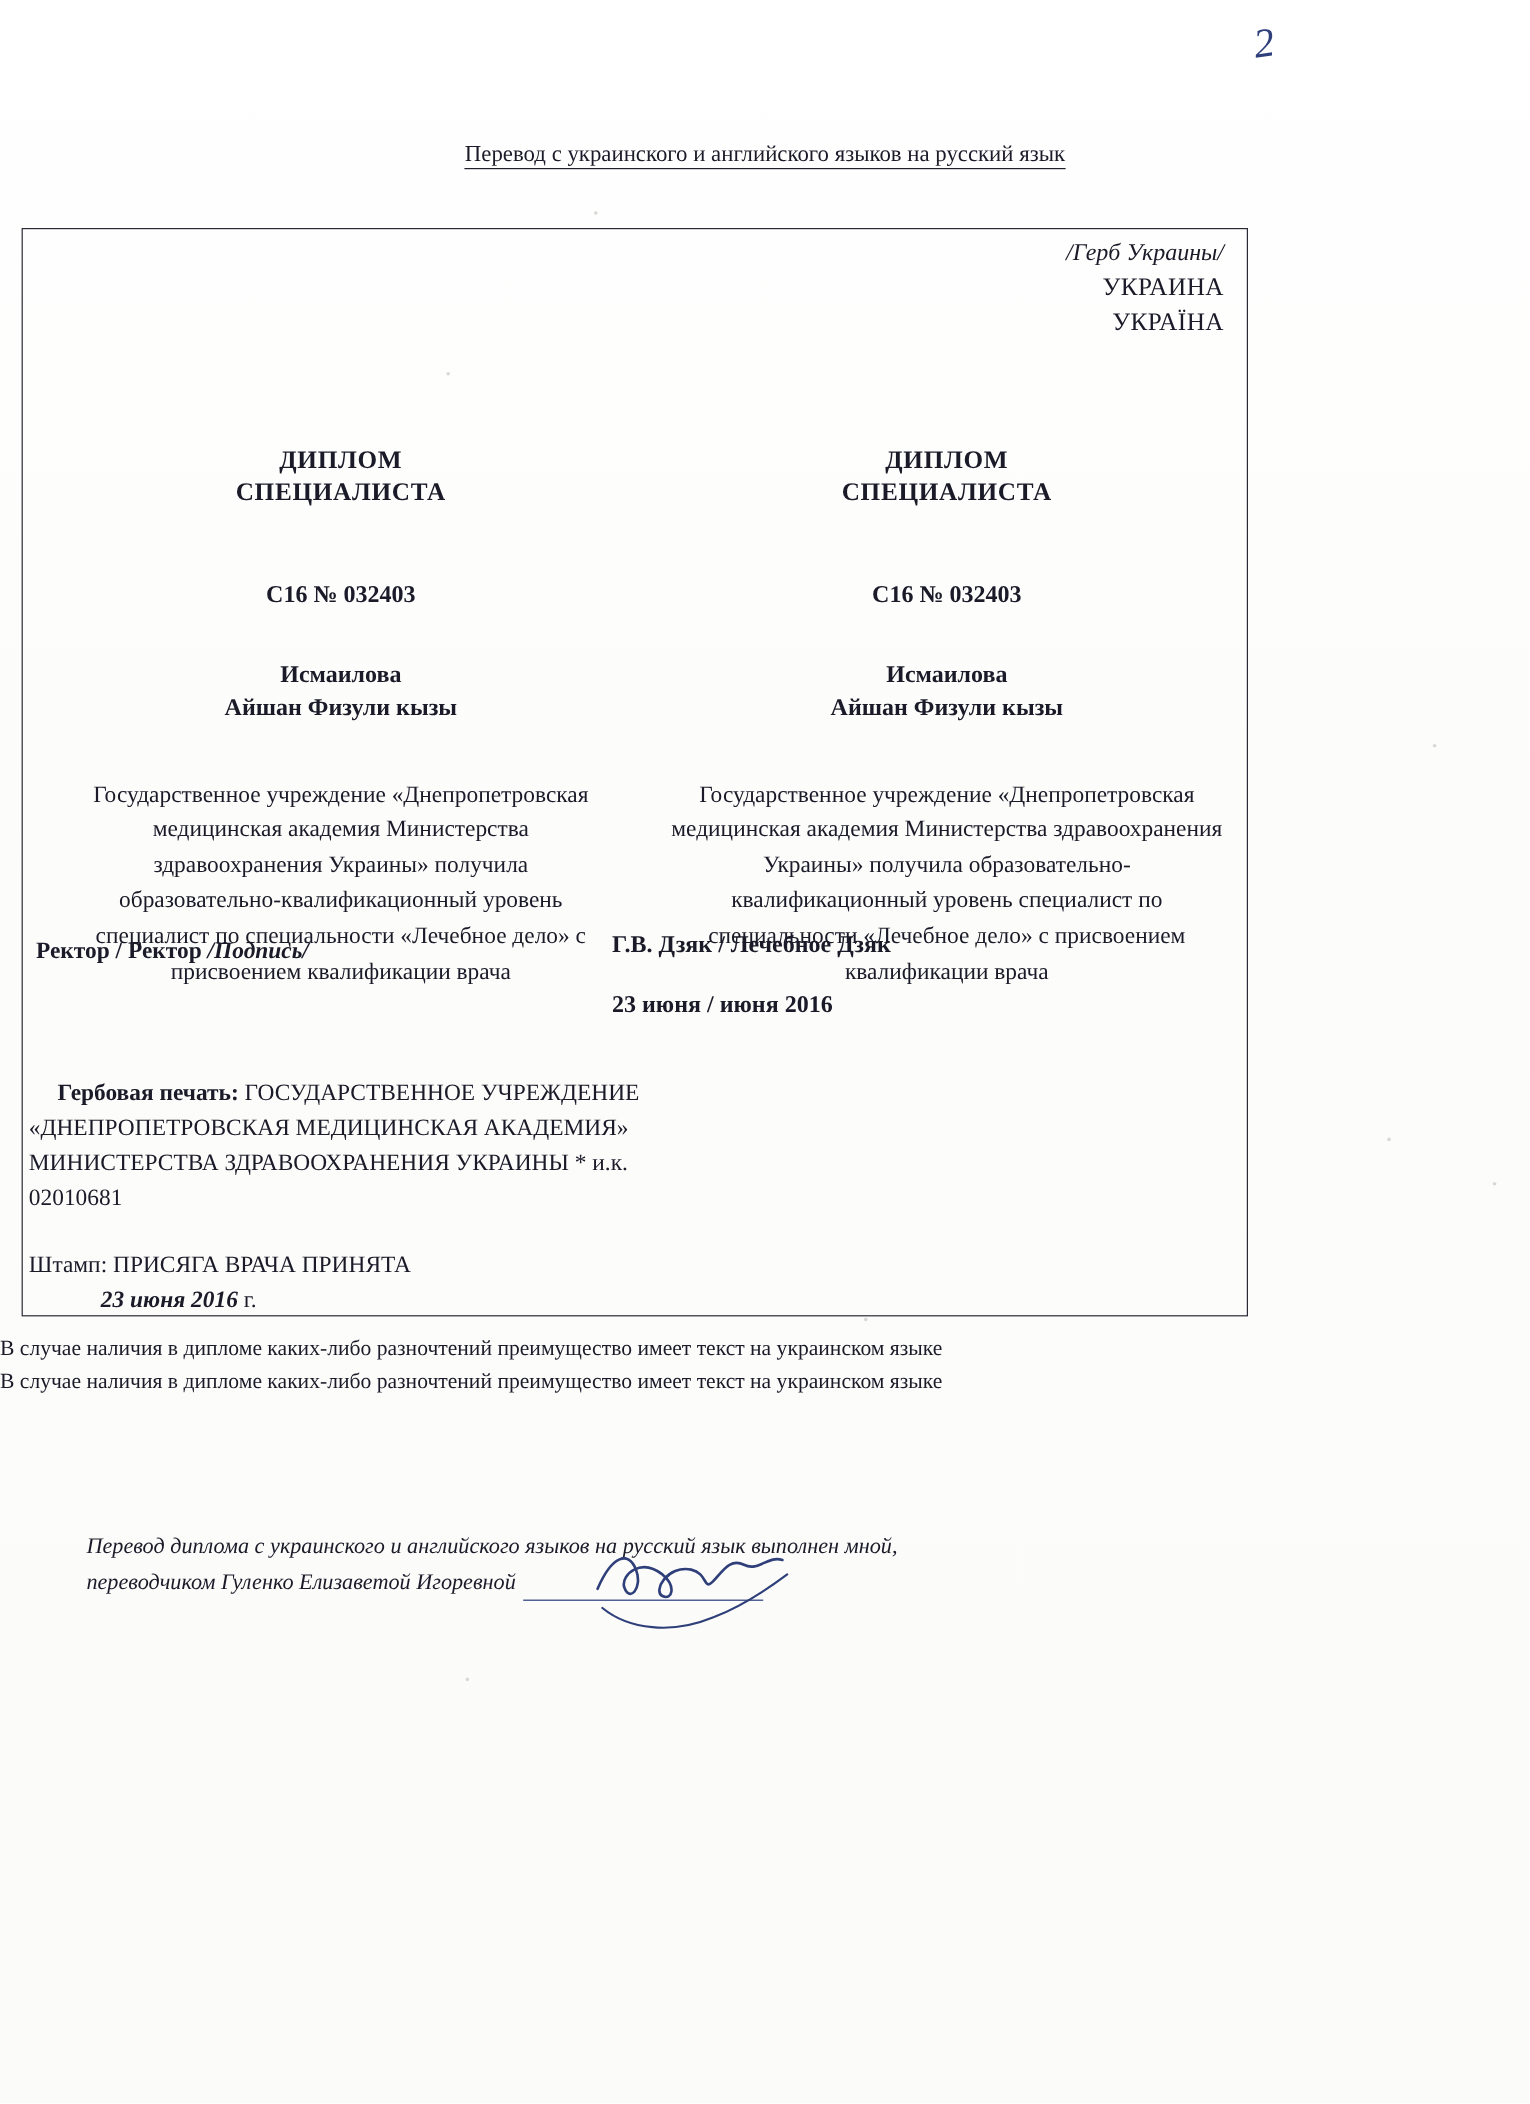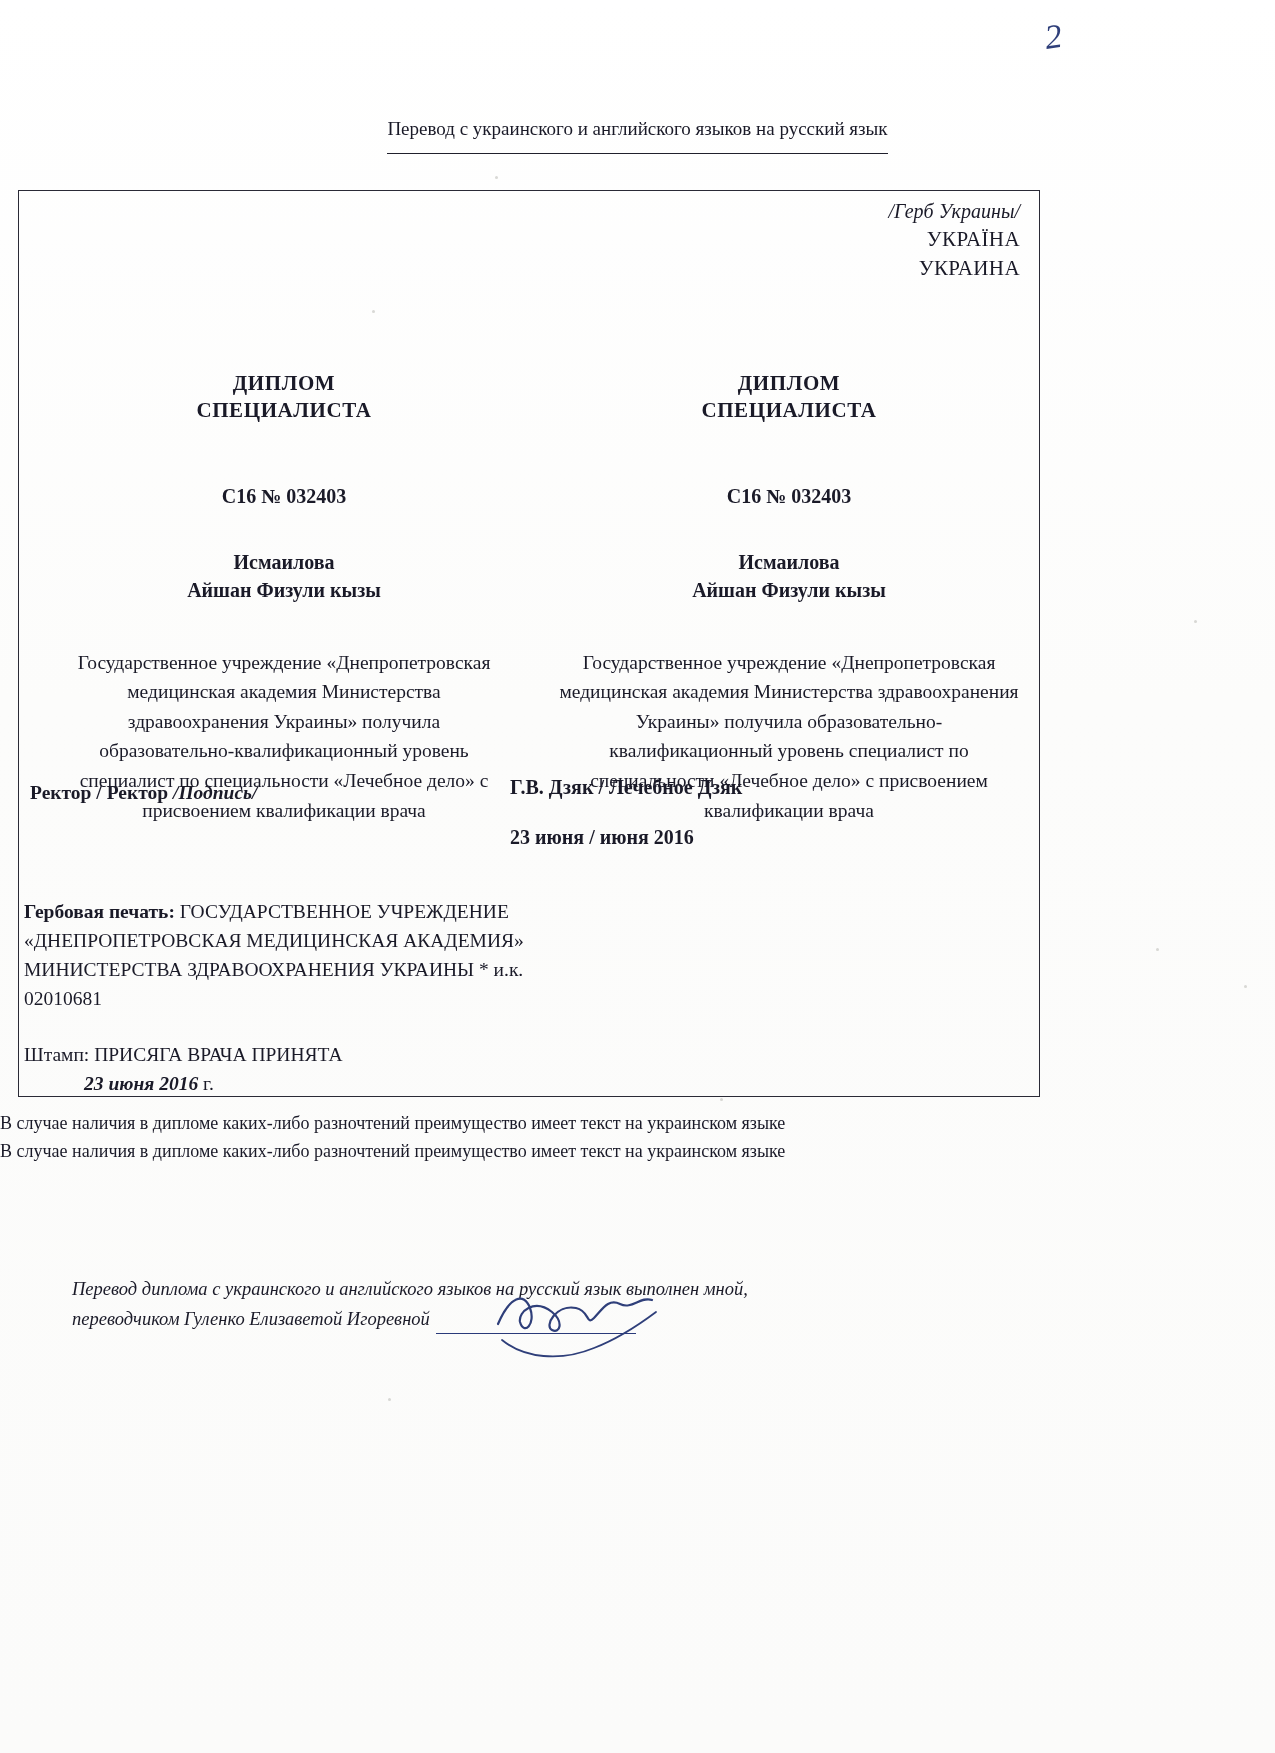--- a/index.html
+++ b/index.html
@@ -45,21 +45,21 @@
   .header-note {
     position: absolute;
     top: 118px;
     left: 0;
     width: 1275px;
     text-align: center;
     font-size: 19px;
   }
   .header-note span {
     border-bottom: 1px solid #20202c;
-    padding-bottom: 14px;
+    padding-bottom: 1px;
   }
 
   
   .doc-frame {
     position: absolute;
     top: 190px;
     left: 18px;
     width: 1020px;
     height: 905px;
     border: 1px solid #2a2a36;
@@ -150,21 +150,21 @@
   }
 
   .seal-block {
     position: absolute;
     top: 898px;
     left: 24px;
     width: 520px;
     font-size: 19.5px;
     line-height: 1.48;
   }
-  .seal-block b { font-weight: bold; }
+  .seal-block b { font-weight: bold; margin-left: 24px; }
 
   .stamp-block {
     position: absolute;
     top: 1040px;
     left: 24px;
     width: 520px;
     font-size: 19.5px;
     line-height: 1.5;
   }
   .stamp-date {
@@ -228,22 +228,22 @@
   <div class="page-number">2</div>
 
   <div class="header-note">
     <span>Перевод с украинского и английского языков на русский язык</span>
   </div>
 
   <div class="doc-frame"></div>
 
   <div class="emblem-block">
     <div class="emblem-line">/Герб Украины/</div>
+    <div class="country-line">УКРАИНА</div>
     <div class="country-line">УКРАЇНА</div>
-    <div class="country-line">УКРАИНА</div>
   </div>
 
   <div class="columns">
     <div class="col col-left">
       <div class="dip-title">
         <div>ДИПЛОМ</div>
         <div>СПЕЦИАЛИСТА</div>
       </div>
       <div class="dip-number">С16 № 032403</div>
       <div class="dip-name">

